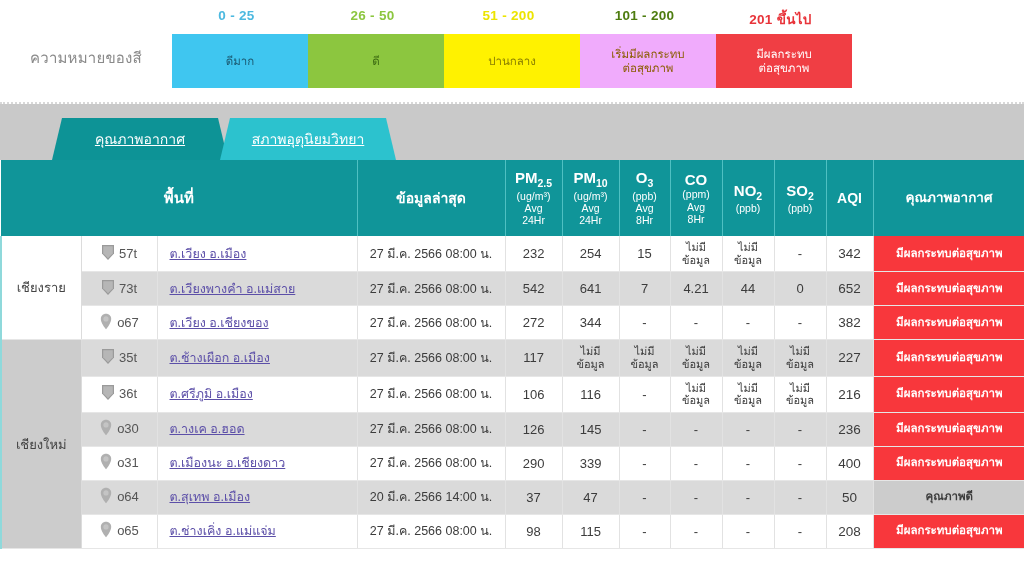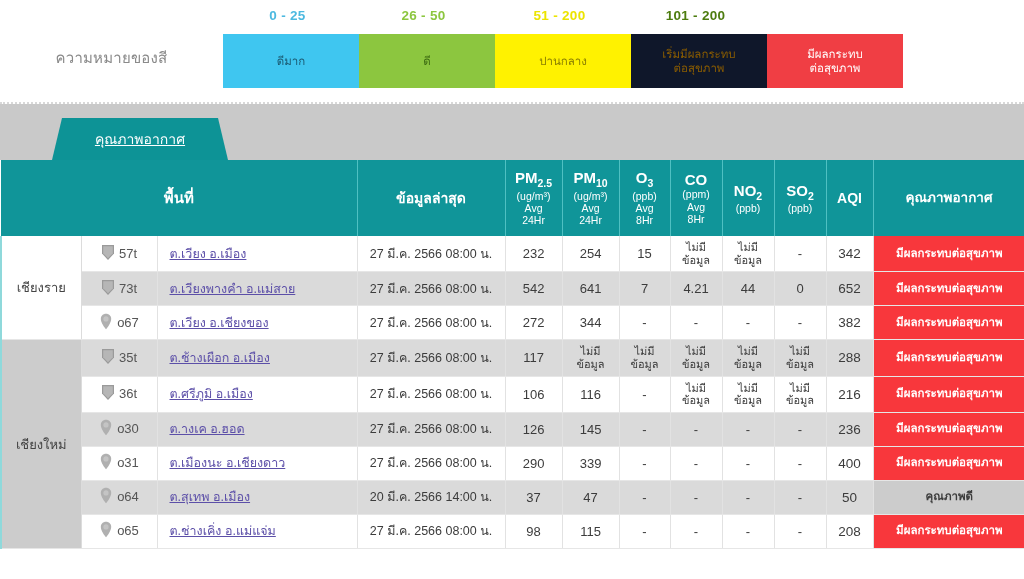--- a/index.html
+++ b/index.html
@@ -18,21 +18,21 @@
     background: #ffffff;
     border-bottom: 2px dotted #d8d8d8;
   }
   .legend-inner {
     display: flex;
     align-items: flex-end;
     height: 100%;
     padding-bottom: 14px;
   }
   .legend-title {
-    width: 223px;
+    width: 172px;
     text-align: center;
     font-size: 15px;
     color: #8a8a8a;
     padding-bottom: 18px;
     letter-spacing: .2px;
   }
   .legend-bars { display: flex; }
   .legend-cell { width: 136px; position: relative; }
   .legend-range {
     position: absolute;
@@ -171,38 +171,42 @@
           </div>
         </div>
         <div class="legend-cell">
           <div class="legend-range" style="color: rgb(236, 228, 0);">51 - 200</div>
           <div class="legend-swatch" style="background: rgb(255, 242, 0); color: rgb(138, 127, 0); text-align: right;">
             <span>ปานกลาง</span>
           </div>
         </div>
         <div class="legend-cell">
           <div class="legend-range" style="color: #4d7c0f;">101 - 200</div>
-          <div class="legend-swatch" style="background: #0f172a; color: rgb(138, 92, 0);">
+          <div class="legend-swatch" style="background: #f0abfc; color: rgb(138, 92, 0);">
             <span>เริ่มมีผลกระทบ</span>
             <span>ต่อสุขภาพ</span>
           </div>
         </div>
         <div class="legend-cell">
+          <div class="legend-range" style="color: rgb(232, 52, 58);">201 ขึ้นไป</div>
           <div class="legend-swatch" style="background: rgb(240, 62, 68); color: rgb(255, 255, 255); text-align: center;">
             <span>มีผลกระทบ</span>
             <span>ต่อสุขภาพ</span>
           </div>
         </div>
       </div>
   </div>
 </div>
 
 <div class="tabs-section">
   <div class="tab primary">
     <span>คุณภาพอากาศ</span>
+  </div>
+  <div class="tab secondary">
+    <span>สภาพอุตุนิยมวิทยา</span>
   </div>
 </div>
 
 <div class="table-wrap">
   <table class="aq">
     <colgroup>
       <col style="width:80px">
         <col style="width:76px">
         <col style="width:200px">
       <col style="width:148px">
@@ -313,21 +317,21 @@
                 <path d="M2.2 2.2h9.6v7L7 14.3 2.2 9.2z" fill="#b6b6b6"></path>
               </svg></span><span>35t</span></td>
           <td class="station-name"><a>ต.ช้างเผือก อ.เมือง</a></td>
           <td class="time">27 มี.ค. 2566 08:00 น.</td>
           <td class="val">117</td>
           <td class="val nodata">ไม่มี<br>ข้อมูล</td>
           <td class="val nodata">ไม่มี<br>ข้อมูล</td>
           <td class="val nodata">ไม่มี<br>ข้อมูล</td>
           <td class="val nodata">ไม่มี<br>ข้อมูล</td>
           <td class="val nodata">ไม่มี<br>ข้อมูล</td>
-          <td class="aqi">288</td>
+          <td class="aqi">227</td>
           <td class="quality lvl-red">มีผลกระทบต่อสุขภาพ</td>
         </tr>
         <tr class="odd">
           <td class="station-id"><span class="pin"><svg width="14" height="17" viewBox="0 0 14 17">
                 <path d="M1 1h12v8.5L7 16 1 9.5z" fill="#9a9a9a"></path>
                 <path d="M2.2 2.2h9.6v7L7 14.3 2.2 9.2z" fill="#b6b6b6"></path>
               </svg></span><span>36t</span></td>
           <td class="station-name"><a>ต.ศรีภูมิ อ.เมือง</a></td>
           <td class="time">27 มี.ค. 2566 08:00 น.</td>
           <td class="val">106</td>

